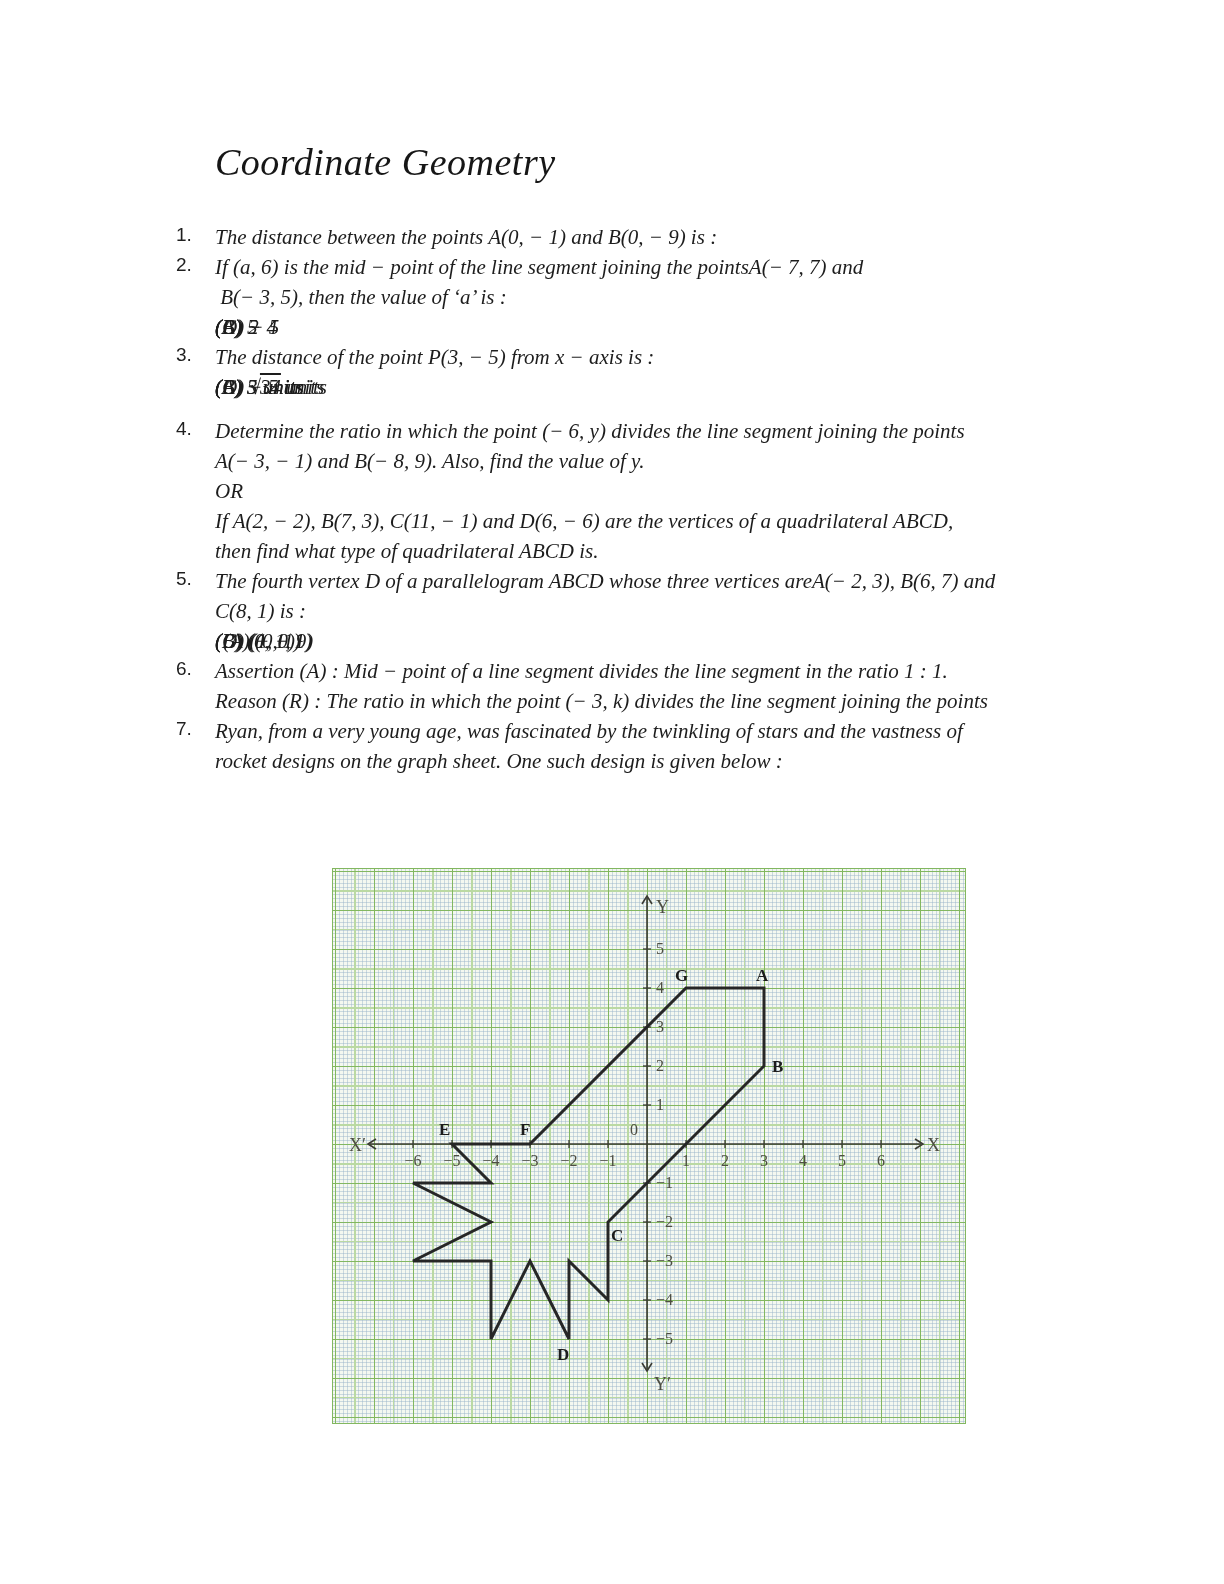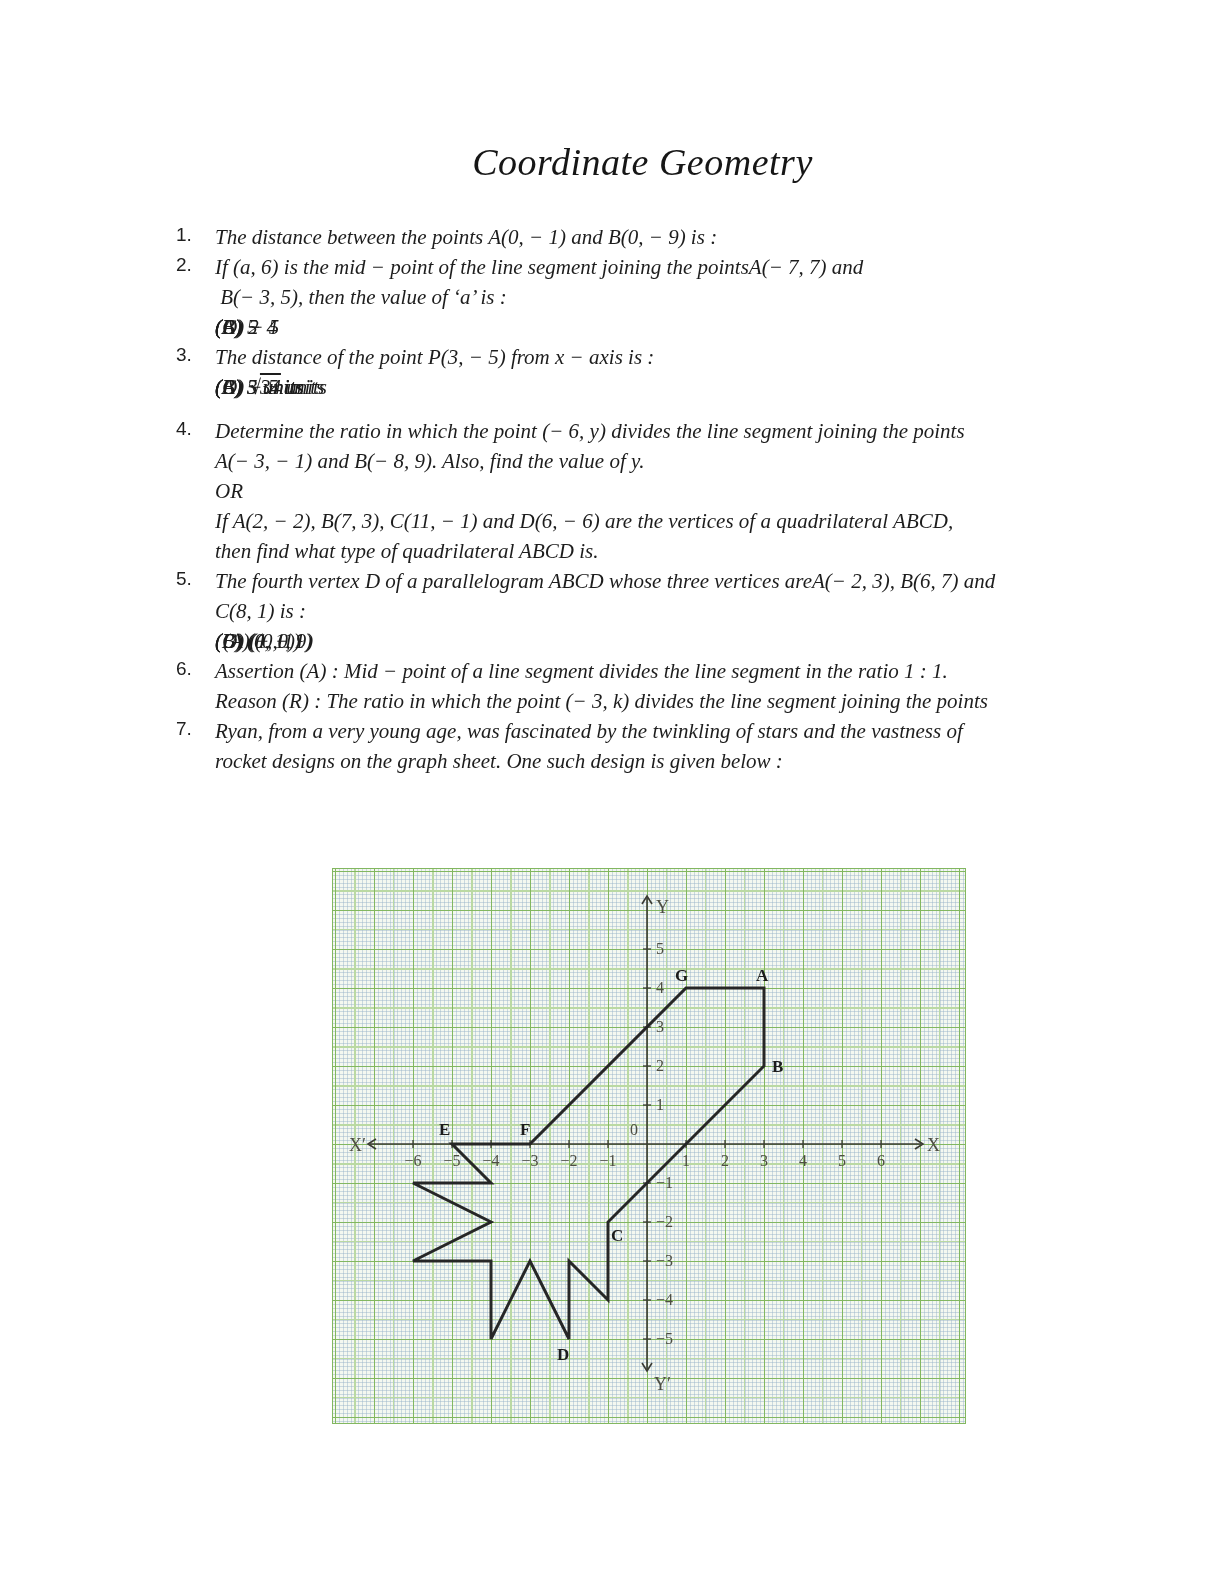--- a/index.html
+++ b/index.html
@@ -2,21 +2,21 @@
 <html><head>
 <meta charset="utf-8">
 <style>
   html,body{margin:0;padding:0;}
   body{
     width:1224px;height:1584px;position:relative;background:#ffffff;
     font-family:"Liberation Serif",serif;color:#1d1d1d;overflow:hidden;
   }
   .title{
     position:absolute;top:140px;left:215px;width:855px;margin:0;
-    text-align:center;font-style:italic;font-weight:500;font-size:38px;
+    font-style:italic;font-weight:500;font-size:38px;
     letter-spacing:.5px;color:#161616;
   }
   .doc{position:absolute;left:215px;top:222px;width:945px;
        font-style:italic;font-size:21px;color:#1d1d1d;}
   .q{position:relative;}
   .qnum{
     position:absolute;left:-39px;top:2px;
     font-family:"Liberation Sans",sans-serif;font-style:normal;
     font-size:19px;color:#1f1f1f;
   }

